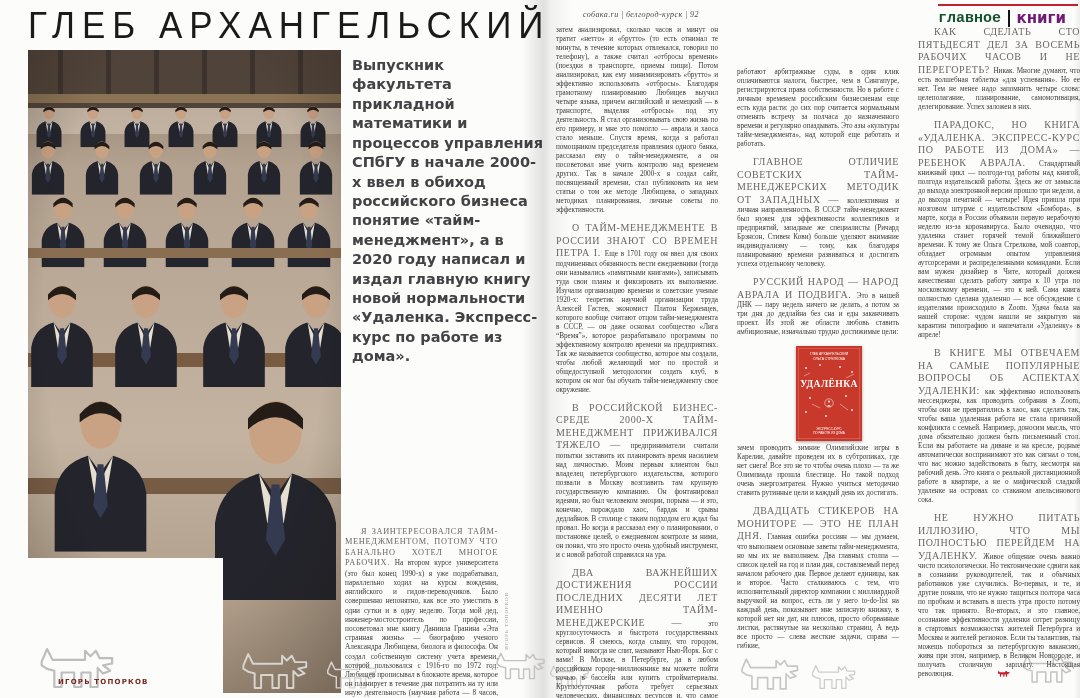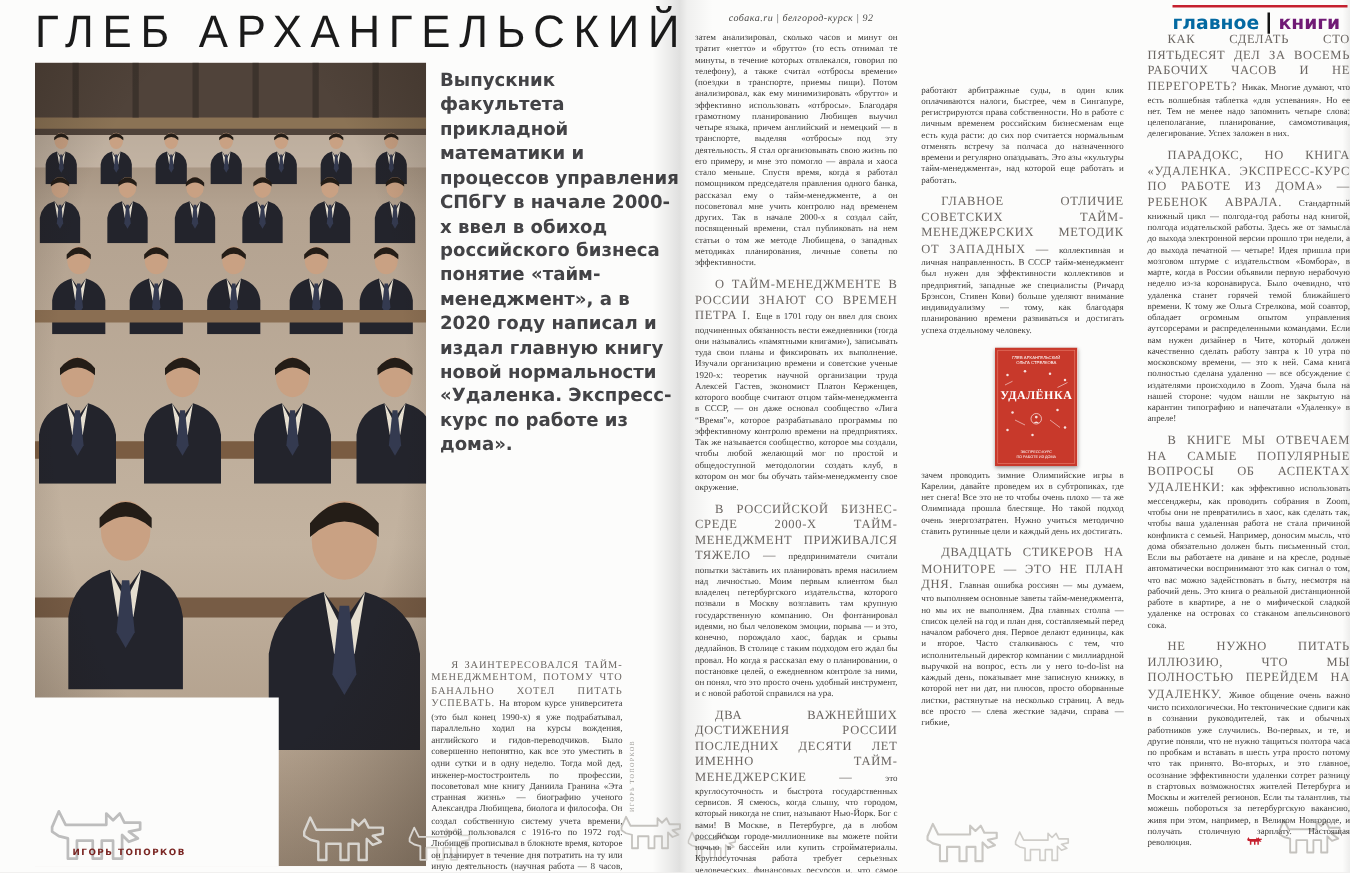--- a/index.html
+++ b/index.html
@@ -6,21 +6,21 @@
   .spread{position:relative;width:1080px;height:698px;background:#fcfcfb;overflow:hidden;
           font-family:"Liberation Serif",serif;color:#3c3b39;}
   
   .main-title{position:absolute;left:28px;top:1px;width:520px;height:48px;
     font-family:"Liberation Sans",sans-serif;font-weight:300;font-size:35px;line-height:48px;
     letter-spacing:7px;color:#1a1a1a;white-space:nowrap;transform:scaleY(1.04);transform-origin:top left;}
   .header-center{position:absolute;left:583px;top:10px;font-style:italic;font-size:8px;
     color:#4a4a48;letter-spacing:.4px;}
   .section-header{position:absolute;left:938px;top:9px;display:flex;align-items:center;gap:7px;
     font-family:"DejaVu Sans",sans-serif;font-weight:bold;font-size:15px;}
-  .section-header .sec-left{color:#0369a1;}
+  .section-header .sec-left{color:#14532d;font-family:Liberation Mono, monospace;}
   .section-header .sec-div{width:1.5px;height:17px;background:#141414;}
   .section-header .sec-right{color:#701a75;}
   .red-rule{position:absolute;left:938px;top:4px;width:140px;height:2px;background:#c5202e;}
   
   .photo{position:absolute;left:28px;top:50px;width:313px;height:643px;overflow:hidden;}
   .photo svg{display:block;width:100%;height:100%;}
   .photo-cutout{position:absolute;left:0;bottom:0;width:195px;height:135px;background:#fcfcfb;}
   
   .intro{position:absolute;left:352px;top:56px;width:192px;
     font-family:"DejaVu Sans",sans-serif;font-weight:bold;font-size:14.5px;line-height:1.34;
@@ -137,21 +137,21 @@
           <use href="#clone-man" x="165" y="330" width="165" height="220"></use>
         </g>
       <rect x="0" y="0" width="313" height="643" fill="url(#vin)"></rect>
     </svg>
     <div class="photo-cutout"></div>
   </div>
 
   <div class="intro">Выпускник факультета прикладной математики и процессов управления СПбГУ в начале 2000-х ввел в обиход российского бизнеса понятие «тайм-менеджмент», а в 2020 году написал и издал главную книгу новой нормальности «Удаленка. Экспресс-курс по работе из дома».</div>
 
   <div class="left-block">
-    <p class="para lead-first"><span class="lead">Я ЗАИНТЕРЕСОВАЛСЯ ТАЙМ-МЕНЕДЖМЕНТОМ, ПОТОМУ ЧТО БАНАЛЬНО ХОТЕЛ ПИТАТЬ УСПЕВАТЬ.</span>
+    <p class="para lead-first"><span class="lead">Я ЗАИНТЕРЕСОВАЛСЯ ТАЙМ-МЕНЕДЖМЕНТОМ, ПОТОМУ ЧТО БАНАЛЬНО ХОТЕЛ МНОГОЕ РАБОЧИХ.</span>
       <span>На втором курсе университета (это был конец 1990-х) я уже подрабатывал, параллельно ходил на курсы вождения, английского и гидов-переводчиков. Было совершенно непонятно, как все это уместить в одни сутки и в одну неделю. Тогда мой дед, инженер-мостостроитель по профессии, посоветовал мне книгу Даниила Гранина «Эта странная жизнь» — биографию ученого Александра Любищева, биолога и философа. Он создал собственную систему учета времени, которой пользовался с 1916-го по 1972 год. Любищев прописывал в блокноте время, которое он планирует в течение дня потратить на ту или иную деятельность (научная работа — 8 часов, чтение — 2 часа),</span></p>
   </div>
 
   <div class="photo-credit">игорь топорков</div>
   <div class="fold-credit">игорь топорков</div>
 
   <div class="header-center">собака.ru | белгород-курск | 92</div>
   <div class="red-rule"></div>
   <div class="section-header">
     <span class="sec-left">главное</span>
@@ -163,20 +163,21 @@
       <p class="para">затем анализировал, сколько часов и минут он тратит «нетто» и «брутто» (то есть отнимал те минуты, в течение которых отвлекался, говорил по телефону), а также считал «отбросы времени» (поездки в транспорте, приемы пищи). Потом анализировал, как ему минимизировать «брутто» и эффективно использовать «отбросы». Благодаря грамотному планированию Любищев выучил четыре языка, причем английский и немецкий — в транспорте, выделяя «отбросы» под эту деятельность. Я стал организовывать свою жизнь по его примеру, и мне это помогло — аврала и хаоса стало меньше. Спустя время, когда я работал помощником председателя правления одного банка, рассказал ему о тайм-менеджменте, а он посоветовал мне учить контролю над временем других. Так в начале 2000-х я создал сайт, посвященный времени, стал публиковать на нем статьи о том же методе Любищева, о западных методиках планирования, личные советы по эффективности.</p>
       <p class="para lead-first"><span class="lead">О ТАЙМ-МЕНЕДЖМЕНТЕ В РОССИИ ЗНАЮТ СО ВРЕМЕН ПЕТРА I. </span>Еще в 1701 году он ввел для своих подчиненных обязанность вести ежедневники (тогда они назывались «памятными книгами»), записывать туда свои планы и фиксировать их выполнение. Изучали организацию времени и советские ученые 1920-х: теоретик научной организации труда Алексей Гастев, экономист Платон Керженцев, которого вообще считают отцом тайм-менеджмента в СССР, — он даже основал сообщество «Лига “Время”», которое разрабатывало программы по эффективному контролю времени на предприятиях. Так же называется сообщество, которое мы создали, чтобы любой желающий мог по простой и общедоступной методологии создать клуб, в котором он мог бы обучать тайм-менеджменту свое окружение.</p>
       <p class="para lead-first"><span class="lead">В РОССИЙСКОЙ БИЗНЕС-СРЕДЕ 2000-Х ТАЙМ-МЕНЕДЖМЕНТ ПРИЖИВАЛСЯ ТЯЖЕЛО — </span>предприниматели считали попытки заставить их планировать время насилием над личностью. Моим первым клиентом был владелец петербургского издательства, которого позвали в Москву возглавить там крупную государственную компанию. Он фонтанировал идеями, но был человеком эмоции, порыва — и это, конечно, порождало хаос, бардак и срывы дедлайнов. В столице с таким подходом его ждал бы провал. Но когда я рассказал ему о планировании, о постановке целей, о ежедневном контроле за ними, он понял, что это просто очень удобный инструмент, и с новой работой справился на ура.</p>
       <p class="para lead-first"><span class="lead">ДВА ВАЖНЕЙШИХ ДОСТИЖЕНИЯ РОССИИ ПОСЛЕДНИХ ДЕСЯТИ ЛЕТ ИМЕННО ТАЙМ-МЕНЕДЖЕРСКИЕ — </span>это круглосуточность и быстрота государственных сервисов. Я смеюсь, когда слышу, что городом, который никогда не спит, называют Нью-Йорк. Бог с вами! В Москве, в Петербурге, да в любом российском городе-миллионнике вы можете пойти ночью в бассейн или купить стройматериалы. Круглосуточная работа требует серьезных человеческих, финансовых ресурсов и, что самое главное, жесткого контроля за временем. То же самое с сервисами — у нас очень быстро</p>
     </div>
 
   <div class="col col-b">
     <div>
         <p class="para">работают арбитражные суды, в один клик оплачиваются налоги, быстрее, чем в Сингапуре, регистрируются права собственности. Но в работе с личным временем российским бизнесменам еще есть куда расти: до сих пор считается нормальным отменять встречу за полчаса до назначенного времени и регулярно опаздывать. Это азы «культуры тайм-менеджмента», над которой еще работать и работать.</p>
         <p class="para lead-first"><span class="lead">ГЛАВНОЕ ОТЛИЧИЕ СОВЕТСКИХ ТАЙМ-МЕНЕДЖЕРСКИХ МЕТОДИК ОТ ЗАПАДНЫХ — </span>коллективная и личная направленность. В СССР тайм-менеджмент был нужен для эффективности коллективов и предприятий, западные же специалисты (Ричард Брэнсон, Стивен Кови) больше уделяют внимание индивидуализму — тому, как благодаря планированию времени развиваться и достигать успеха отдельному человеку.</p>
+        <p class="para lead-first"><span class="lead">РУССКИЙ НАРОД — НАРОД АВРАЛА И ПОДВИГА. </span>Это в нашей ДНК — пару недель ничего не делать, а потом за три дня до дедлайна без сна и еды заканчивать проект. Из этой же области любовь ставить амбициозные, изначально трудно достижимые цели:</p>
       </div>
     <div class="book-wrap">
       <svg viewBox="0 0 66 95">
         <rect x="0" y="0" width="66" height="95" fill="#c8392b"></rect>
         <rect x="2.2" y="2.2" width="61.6" height="90.6" fill="none" stroke="#e77f6d" stroke-width=".5"></rect>
         <text x="33" y="9" text-anchor="middle" font-size="3.4" fill="#ffffff" font-family="Liberation Sans, sans-serif">ГЛЕБ АРХАНГЕЛЬСКИЙ</text>
         <text x="33" y="13.6" text-anchor="middle" font-size="3.4" fill="#ffffff" font-family="Liberation Sans, sans-serif">ОЛЬГА СТРЕЛКОВА</text>
         <g fill="#ffffff" opacity=".85">
           <circle cx="10" cy="22" r="1"></circle>
             <circle cx="24" cy="19" r="1"></circle>

